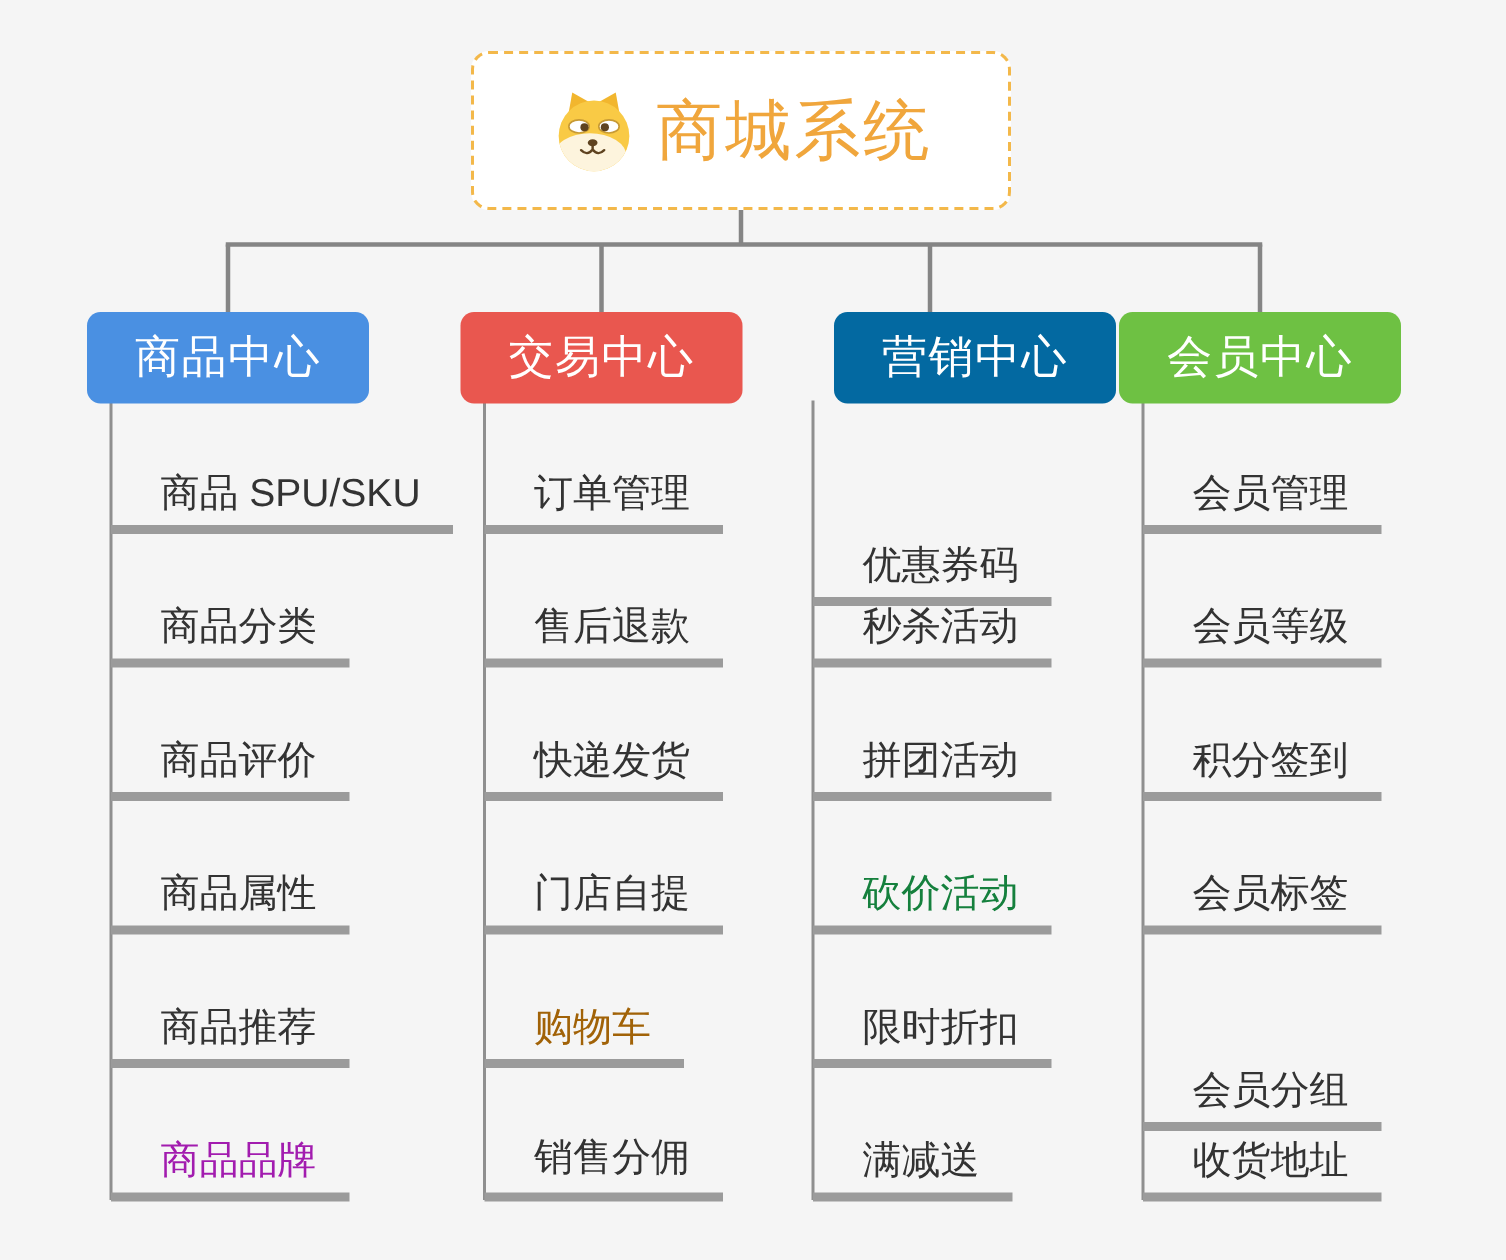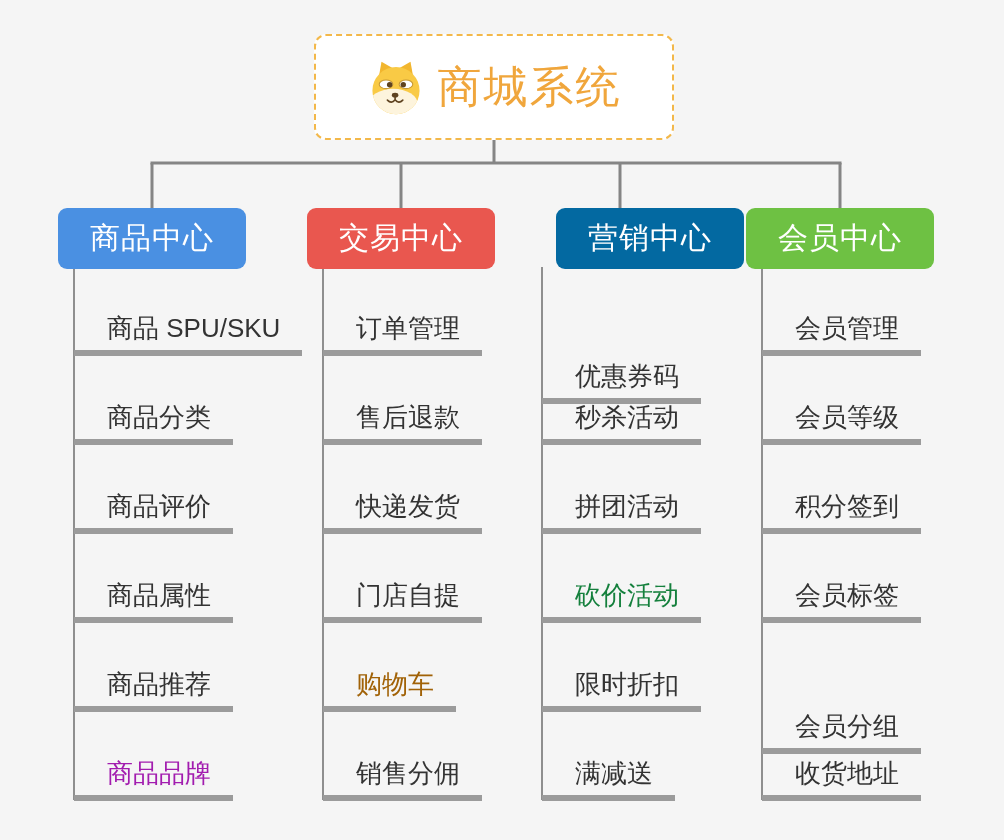--- a/index.html
+++ b/index.html
@@ -97,21 +97,21 @@
       <div class="leaf-node" style="left: 74px; top: 494px; border-bottom-color: rgb(155, 155, 155); color: rgb(51, 51, 51);">商品评价</div>
       <div class="leaf-node" style="left: 74px; top: 583px; border-bottom-color: rgb(155, 155, 155); color: rgb(51, 51, 51);">商品属性</div>
       <div class="leaf-node" style="left: 74px; top: 672px; border-bottom-color: rgb(155, 155, 155); color: rgb(51, 51, 51);">商品推荐</div>
       <div class="leaf-node" style="left: 74px; top: 761px; border-bottom-color: rgb(155, 155, 155); color: #a21caf;">商品品牌</div>
       <div class="branch-box" style="left: 307px; background: rgb(233, 87, 79);">交易中心</div>
       <div class="leaf-node" style="left: 323px; top: 316px; border-bottom-color: rgb(155, 155, 155); color: rgb(51, 51, 51);">订单管理</div>
       <div class="leaf-node" style="left: 323px; top: 405px; border-bottom-color: rgb(155, 155, 155); color: rgb(51, 51, 51);">售后退款</div>
       <div class="leaf-node" style="left: 323px; top: 494px; border-bottom-color: rgb(155, 155, 155); color: rgb(51, 51, 51);">快递发货</div>
       <div class="leaf-node" style="left: 323px; top: 583px; border-bottom-color: rgb(155, 155, 155); color: rgb(51, 51, 51);">门店自提</div>
       <div class="leaf-node" style="left: 323px; top: 672px; border-bottom-color: rgb(155, 155, 155); color: #a16207;">购物车</div>
-      <div class="leaf-node" style="left: 323px; top: 761px; border-bottom-color: rgb(155, 155, 155); color: rgb(51, 51, 51);">销售分佣</div>
+      <div class="leaf-node" style="left: 323px; top: 761px; border-bottom-color: rgb(155, 155, 155); color: rgb(51, 51, 51); font-family: Liberation Mono, monospace;">销售分佣</div>
       <div class="branch-box" style="left: 556px; background: #0369a1;">营销中心</div>
       <div class="leaf-node" style="left: 542px; top: 316px; border-bottom-color: rgb(155, 155, 155); color: rgb(51, 51, 51); margin-top: 48px;">优惠券码</div>
       <div class="leaf-node" style="left: 542px; top: 405px; border-bottom-color: rgb(155, 155, 155); color: rgb(51, 51, 51);">秒杀活动</div>
       <div class="leaf-node" style="left: 542px; top: 494px; border-bottom-color: rgb(155, 155, 155); color: rgb(51, 51, 51);">拼团活动</div>
       <div class="leaf-node" style="left: 542px; top: 583px; border-bottom-color: rgb(155, 155, 155); color: #15803d;">砍价活动</div>
       <div class="leaf-node" style="left: 542px; top: 672px; border-bottom-color: rgb(155, 155, 155); color: rgb(51, 51, 51);">限时折扣</div>
       <div class="leaf-node" style="left: 542px; top: 761px; border-bottom-color: rgb(155, 155, 155); color: rgb(51, 51, 51);">满减送</div>
       <div class="branch-box" style="left: 746px; background: rgb(110, 193, 67);">会员中心</div>
       <div class="leaf-node" style="left: 762px; top: 316px; border-bottom-color: rgb(155, 155, 155); color: rgb(51, 51, 51);">会员管理</div>
       <div class="leaf-node" style="left: 762px; top: 405px; border-bottom-color: rgb(155, 155, 155); color: rgb(51, 51, 51);">会员等级</div>

